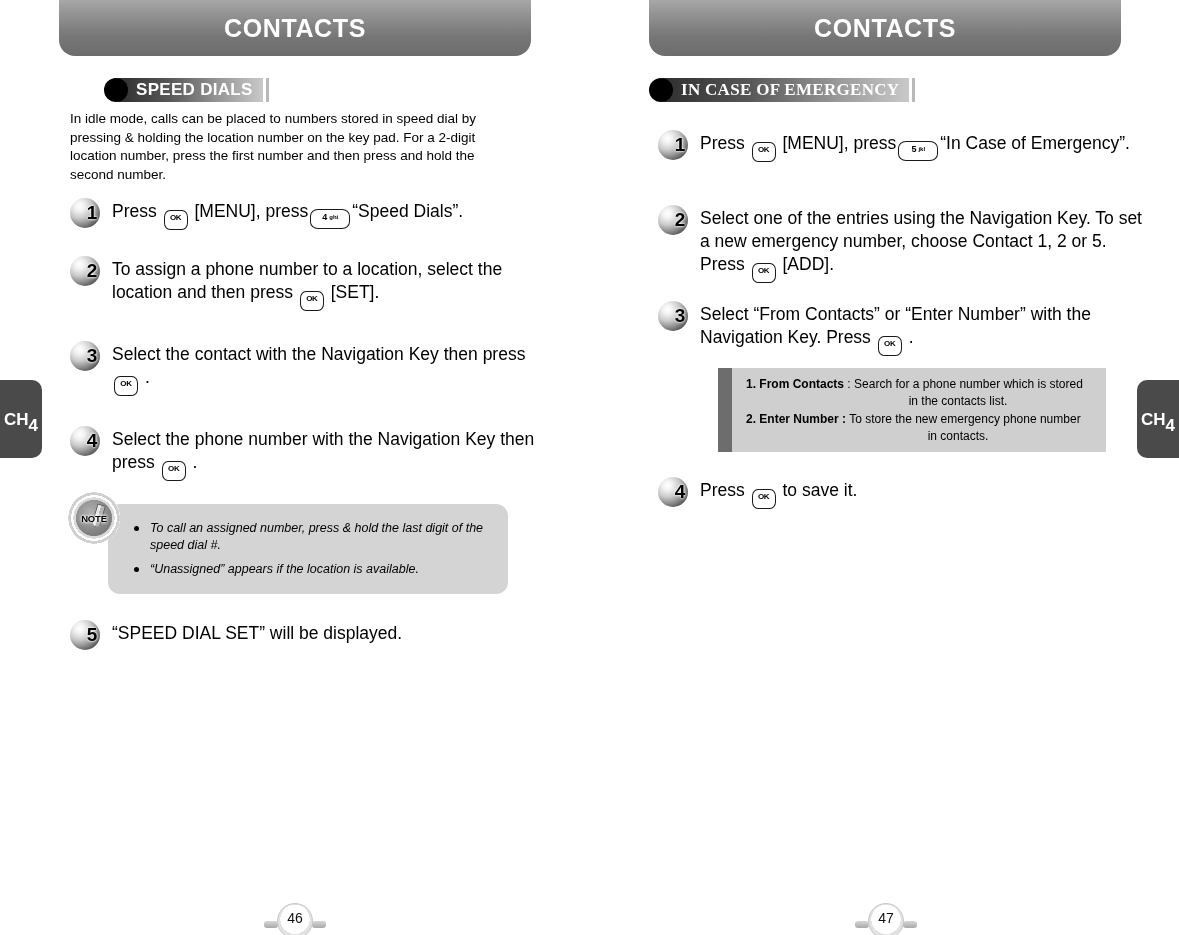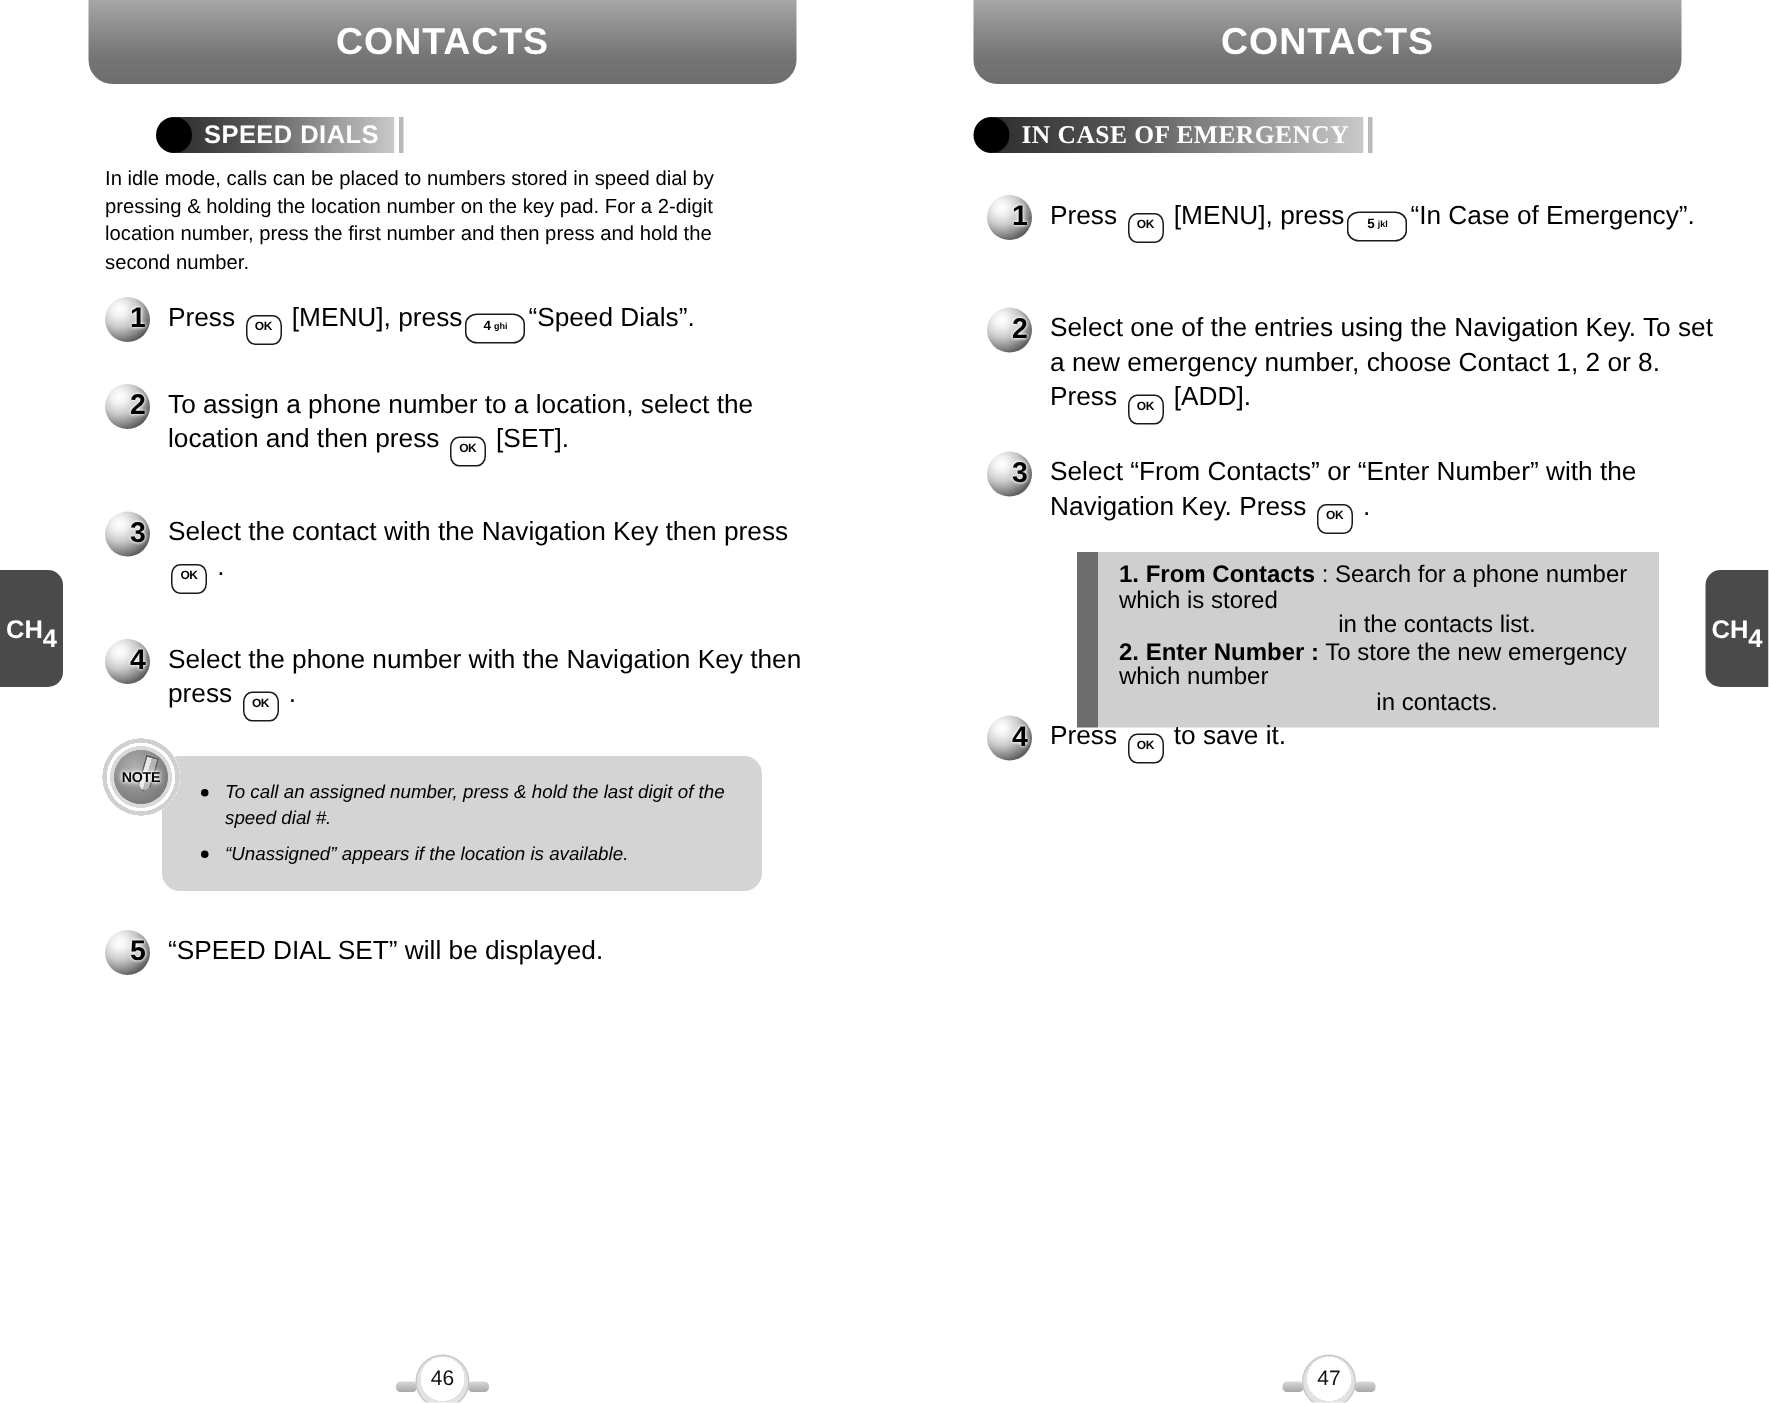--- a/index.html
+++ b/index.html
@@ -239,21 +239,21 @@
     background: #6d6d6d;
     flex: 0 0 auto;
   }
   .info-wrap .info-box {
     background: #cfcfcf;
     padding: 8px 6px 8px 14px;
     width: 374px;
     box-sizing: border-box;
   }
   .info-row {
-    font-size: 16px;
+    font-size: 12px;
     line-height: 16.5px;
     margin-bottom: 2px;
   }
   .info-row:last-child { margin-bottom: 0; }
   .info-row b { font-weight: bold; }
   .info-row .cont {
     display: block;
     text-align: center;
     padding-left: 70px;
   }
@@ -419,21 +419,21 @@
       <span>[MENU], press</span><span class="key-num"><span>5</span><span class="kn-sub">jkl</span></span><span>“In Case of Emergency”.</span>
     </span>
   </div>
 
   <div class="step" style="left:18px; top:205px; width:490px;">
     <span class="ball">
       <span class="sphere"></span>
       <span class="num">2</span>
     </span>
     <span class="step-text">
-      <span>Select one of the entries using the Navigation Key. To set a new emergency number, choose Contact 1, 2 or 8. Press</span>
+      <span>Select one of the entries using the Navigation Key. To set a new emergency number, choose Contact 1, 2 or 5. Press</span>
       <span class="key-ok">OK</span>
       <span>[ADD].</span>
     </span>
   </div>
 
   <div class="step" style="left:18px; top:301px; width:490px;">
     <span class="ball">
       <span class="sphere"></span>
       <span class="num">3</span>
     </span>
@@ -445,21 +445,21 @@
   </div>
 
   <div class="info-wrap" style="left:78px; top:368px;">
     <div class="info-bar"></div>
     <div class="info-box">
       <div class="info-row">
         <b>1. From Contacts</b><span> : </span><span>Search for a phone number which is stored</span>
         <span class="cont">in the contacts list.</span>
       </div>
       <div class="info-row">
-        <b>2. Enter Number :</b><span> </span><span>To store the new emergency which number</span>
+        <b>2. Enter Number :</b><span> </span><span>To store the new emergency phone number</span>
         <span class="cont">in contacts.</span>
       </div>
     </div>
   </div>
 
   <div class="step" style="left:18px; top:477px; width:490px;">
     <span class="ball">
       <span class="sphere"></span>
       <span class="num">4</span>
     </span>

